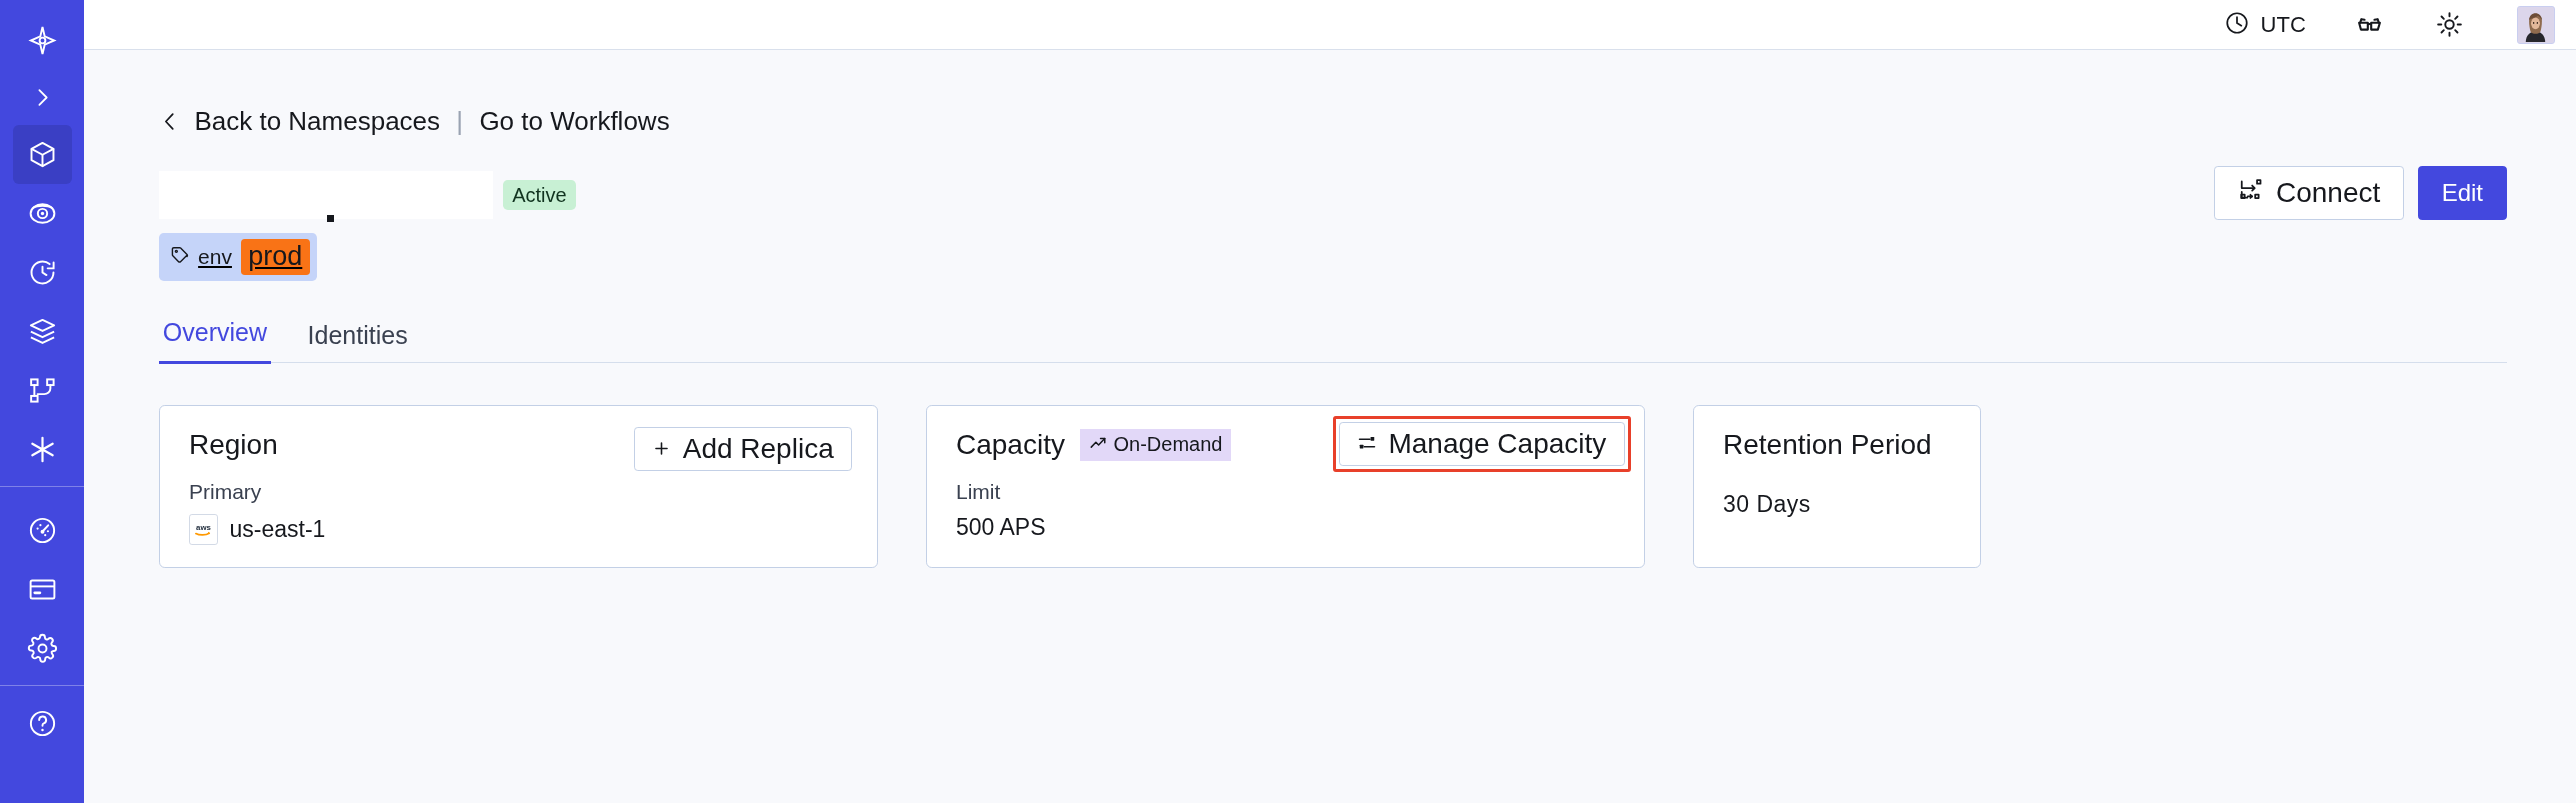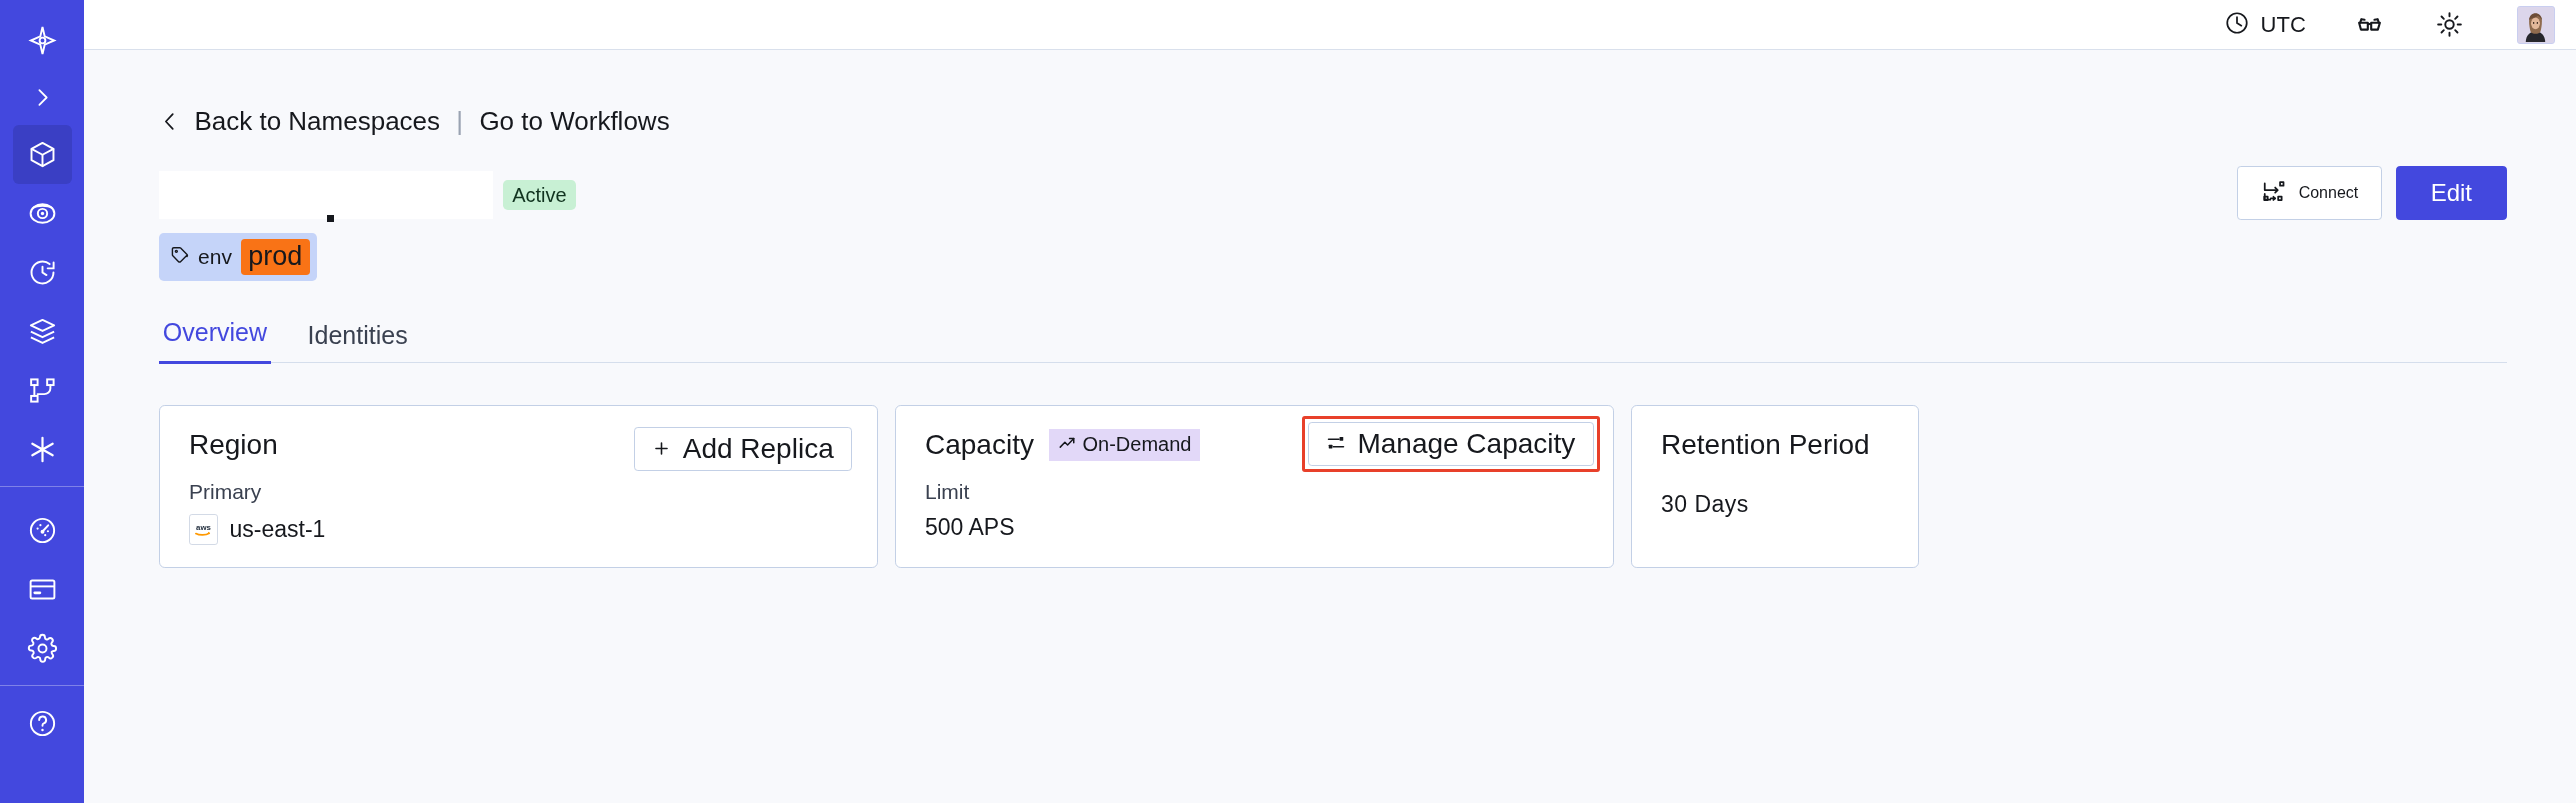--- a/index.html
+++ b/index.html
@@ -200,38 +200,39 @@
     gap: 12.5px;
     border-radius: 3.8px;
     cursor: pointer;
     white-space: nowrap;
     font-family: "Liberation Sans", sans-serif;
   }
   .btn-outline {
     background: #ffffff;
     border: 1px solid #C3D0E6;
     color: #16181D;
-    font-size: 16px;
+    font-size: 28px;
     padding: 0 23px;
     height: 54px;
   }
   .btn-primary {
     background: #4348DE;
     border: 1px solid #4348DE;
     color: #ffffff;
     font-size: 24px;
-    padding: 0 34px;
+    padding: 0 23px;
     height: 54px;
   }
 
   
   .tag-row {
     margin-top: 13.4px;
     display: flex;
     align-items: center;
+    text-decoration: underline;
   }
   .tag {
     display: inline-flex;
     align-items: center;
     gap: 8.6px;
     background: #C5D4F9;
     border-radius: 4.8px;
     padding: 5.8px 6.7px 5.8px 10.5px;
     cursor: pointer;
   }
@@ -268,21 +269,21 @@
   }
   .tab.active {
     color: #4348DE;
     border-bottom: 3.8px solid #4348DE;
   }
 
   
   .cards {
     margin-top: 42px;
     display: flex;
-    gap: 17px;
+    gap: 48px;
     align-items: stretch;
   }
   .card {
     background: #ffffff;
     border: 1px solid #C3D0E6;
     border-radius: 5.8px;
     height: 163px;
     padding: 23px 25px 0 29px;
     position: relative;
     flex: 0 0 auto;

